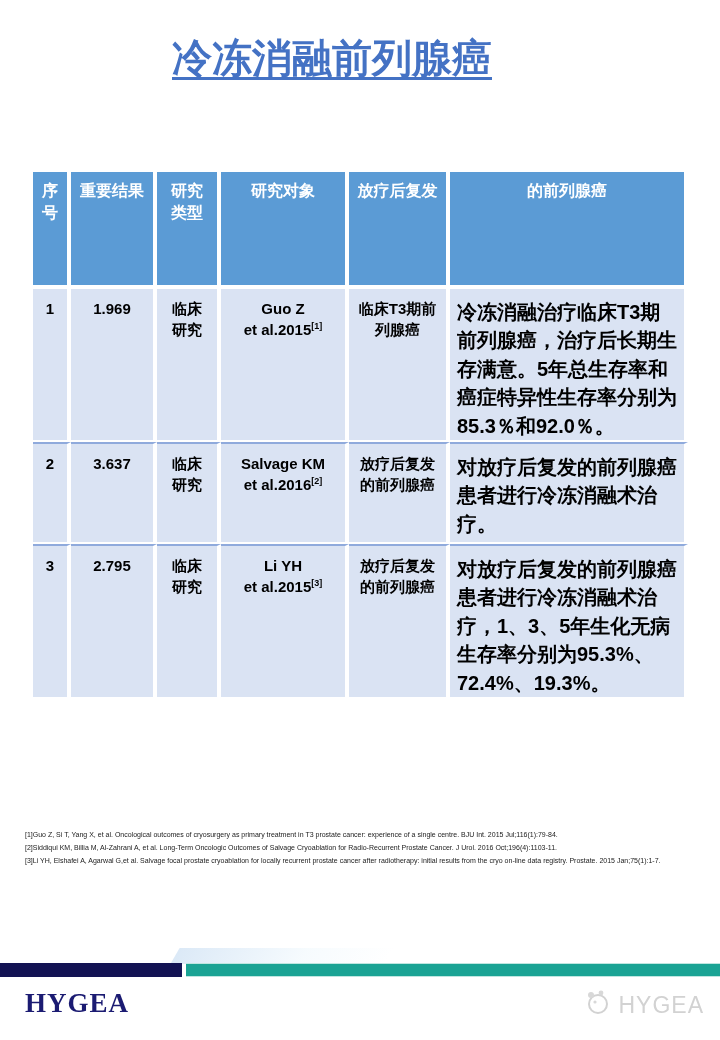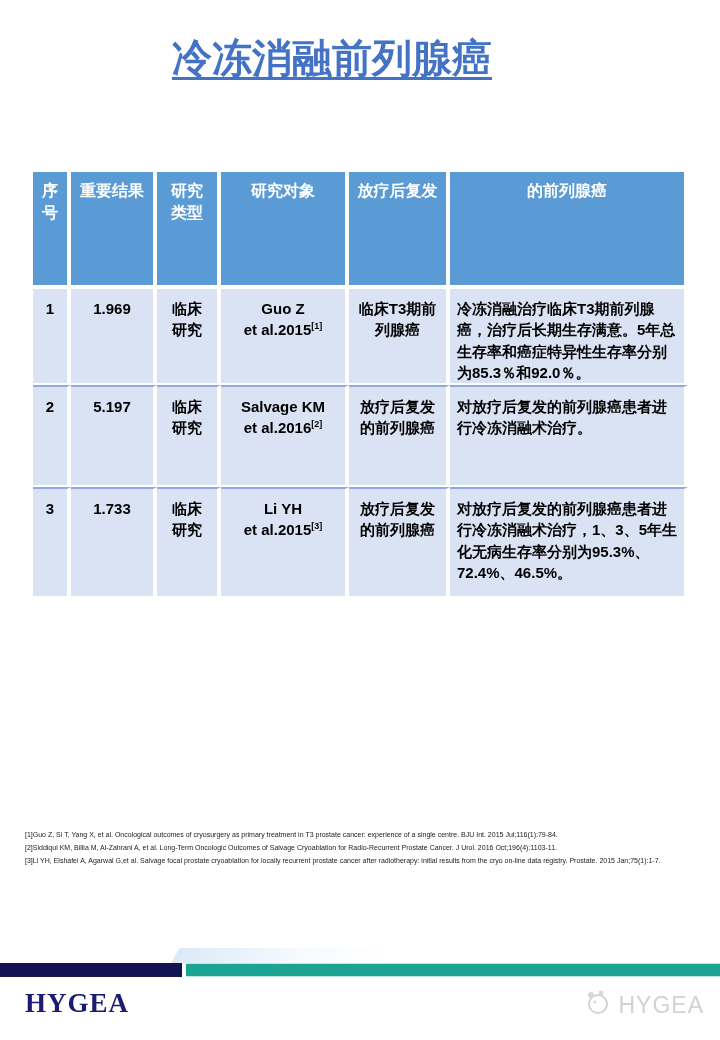--- a/index.html
+++ b/index.html
@@ -16,21 +16,21 @@
   .study-table { position: absolute; left: 33px; top: 172px; width: 655px;
     border-collapse: separate; border-spacing: 0; table-layout: fixed; }
   .study-table th, .study-table td { box-sizing: border-box; vertical-align: top;
     border-right: 4px solid #ffffff; white-space: pre-line; }
   .study-table th { background: #5B9BD5; color: #ffffff; font-size: 16px; font-weight: bold;
     text-align: center; padding: 8px 2px 0 2px; line-height: 1.35; border-bottom: 2px solid #ffffff; }
   .study-table td { background: #DAE3F3; color: #000000; font-weight: bold; font-size: 15px;
     text-align: center; padding: 9px 3px 0 3px; line-height: 1.42;
     border-top: 2px solid #ffffff; border-bottom: 2px solid #ffffff; }
   .study-table tr.sep td { border-top: 2px solid #8FAADC; }
-  .study-table td.result { text-align: left; padding-left: 7px; padding-right: 5px; font-size: 15px; }
+  .study-table td.result { text-align: left; padding-left: 7px; padding-right: 5px; font-size: 20px; }
   .study-table sup { font-size: 9px; vertical-align: super; line-height: 0; }
 
   
   .footnotes { position: absolute; left: 25px; top: 828px; width: 685px; color: #1a1a1a;
     font-size: 7px; line-height: 13px; letter-spacing: 0; }
 
   
   .deco-flash { position: absolute; left: 175px; top: 948px; width: 215px; height: 16px;
     background: linear-gradient(90deg, rgba(190,215,240,0.55), rgba(220,240,250,0.25) 60%, rgba(255,255,255,0));
     transform: skewX(-30deg); }
@@ -80,39 +80,39 @@
         <td>临床
 研究</td>
         <td><span>Guo Z</span>
 <span>et al.2015</span><sup>[1]</sup></td>
         <td>临床T3期前
 列腺癌</td>
         <td class="result">冷冻消融治疗临床T3期前列腺癌，治疗后长期生存满意。5年总生存率和癌症特异性生存率分别为85.3％和92.0％。</td>
       </tr>
       <tr class="sep" style="height:102px">
         <td>2</td>
-        <td>5.197</td>
+        <td>3.637</td>
         <td>临床
 研究</td>
         <td><span>Salvage KM</span>
 <span>et al.2016</span><sup>[2]</sup></td>
         <td>放疗后复发
 的前列腺癌</td>
         <td class="result">对放疗后复发的前列腺癌患者进行冷冻消融术治疗。</td>
       </tr>
       <tr class="sep" style="height:111px">
         <td>3</td>
-        <td>1.733</td>
+        <td>2.795</td>
         <td>临床
 研究</td>
         <td><span>Li YH</span>
 <span>et al.2015</span><sup>[3]</sup></td>
         <td>放疗后复发
 的前列腺癌</td>
-        <td class="result"> 对放疗后复发的前列腺癌患者进行冷冻消融术治疗，1、3、5年生化无病生存率分别为95.3%、72.4%、46.5%。</td>
+        <td class="result"> 对放疗后复发的前列腺癌患者进行冷冻消融术治疗，1、3、5年生化无病生存率分别为95.3%、72.4%、19.3%。</td>
       </tr>
     </tbody>
   </table>
 
   <div class="footnotes">
     <div>[1]Guo Z, Si T, Yang X, et al. Oncological outcomes of cryosurgery as primary treatment in T3 prostate cancer: experience of a single centre. BJU Int. 2015 Jul;116(1):79-84.</div>
     <div>[2]Siddiqui KM, Billia M, Al-Zahrani A, et al. Long-Term Oncologic Outcomes of Salvage Cryoablation for Radio-Recurrent Prostate Cancer. J Urol. 2016 Oct;196(4):1103-11.</div>
     <div>[3]Li YH, Elshafei A, Agarwal G,et al. Salvage focal prostate cryoablation for locally recurrent prostate cancer after radiotherapy: initial results from the cryo on-line data registry. Prostate. 2015 Jan;75(1):1-7.</div>
   </div>
 

